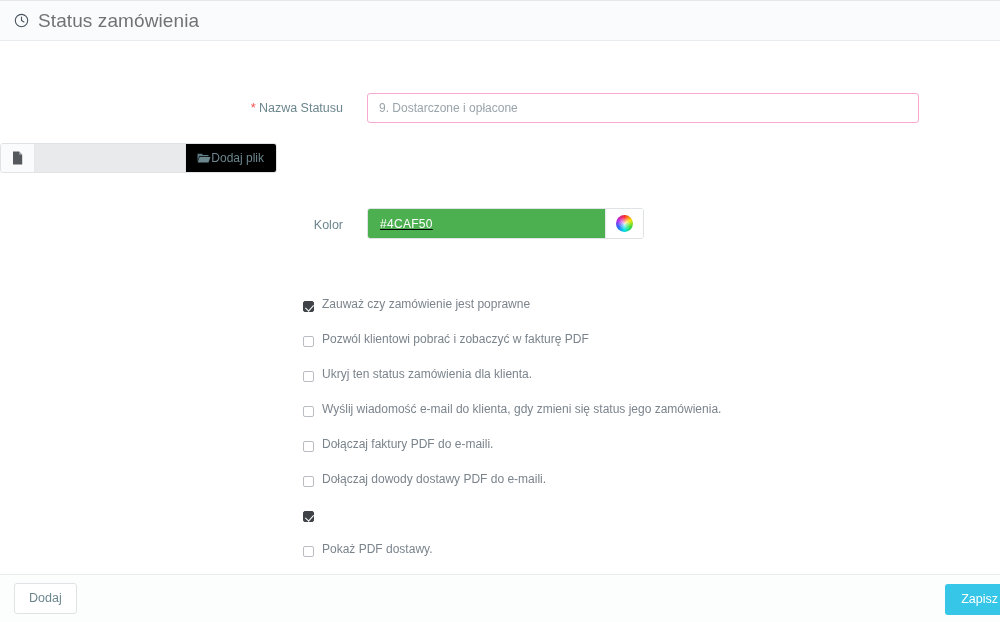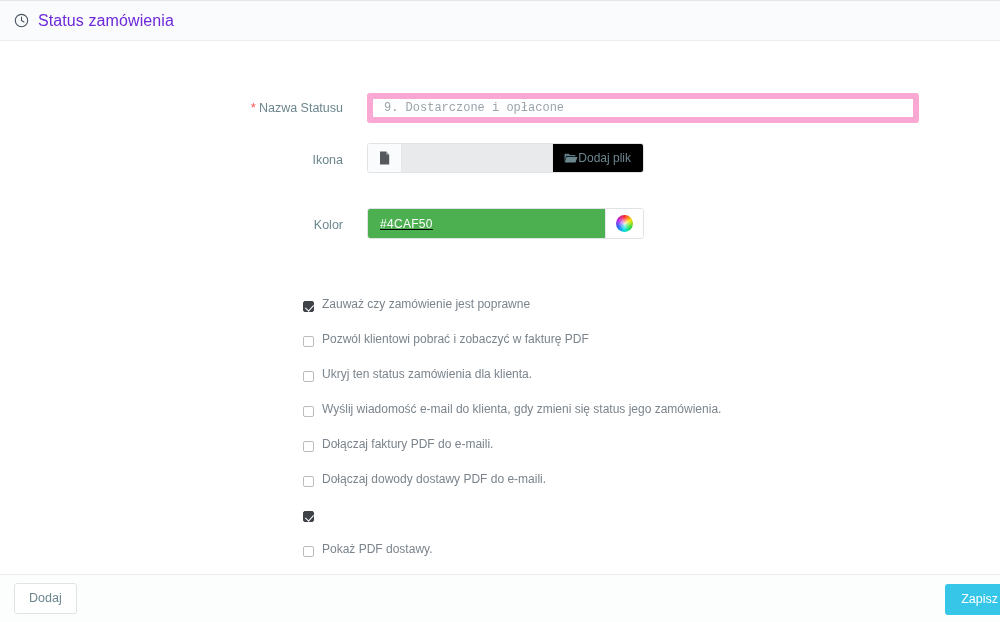--- a/index.html
+++ b/index.html
@@ -34,22 +34,22 @@
   }
   .panel-header .hdr-icon {
     width: 15px; height: 15px;
     margin-right: 9px;
     display: inline-flex;
     align-items: center;
     justify-content: center;
     flex: 0 0 auto;
   }
   .panel-header .hdr-title {
-    font-size: 16px;
-    color: #6d28d9;
+    font-size: 19px;
+    color: #737373;
     font-weight: 400;
     letter-spacing: .1px;
   }
 
   
   .panel-body {
     flex: 1 1 auto;
     background: #ffffff;
     padding: 0;
     position: relative;
@@ -78,27 +78,27 @@
     font-size: 13px;
   }
   .form-field { flex: 1 1 auto; }
 
   
   .row-name { padding-top: 52px; }
   .row-name .form-label { padding-top: 7px; }
   .input-text {
     width: 552px;
     height: 30px;
-    border: 6px solid #f9a8d4;
+    border: 1px solid #f9a8d4;
     border-radius: 3px;
     background: #fff;
     font-size: 12px;
     color: #9aa4ab;
     padding: 0 11px;
-    font-family: Liberation Mono, monospace;
+    font-family: Liberation Sans, sans-serif;
     outline: none;
     line-height: 28px;
   }
   .input-text::placeholder { color: #b6bcc2; }
 
   
   .row-icon { padding-top: 20px; }
   .row-icon .form-label { padding-top: 9px; }
   .file-widget {
     display: inline-flex;
@@ -278,21 +278,20 @@
     <div class="form-row row-name">
       <div class="form-label">
         <span class="req">*</span><span>Nazwa Statusu</span>
       </div>
       <div class="form-field">
         <input class="input-text" type="text" value="9. Dostarczone i opłacone" style="">
       </div>
     </div>
 
     <div class="form-row row-icon">
-      <div class="form-label">Ikona</div>
       <div class="form-field">
         <div class="file-widget">
           <span class="file-icon-box">
             <svg width="11" height="14" viewBox="0 0 11 14">
               <path d="M1 0.6h6.1L10.2 3.7V13.4H1z" fill="#55595d"></path>
               <path d="M7.1 0.6v3.1h3.1z" fill="#9aa0a6"></path>
             </svg>
           </span>
           <span class="file-fake-input"></span>
           <span class="file-btn">

